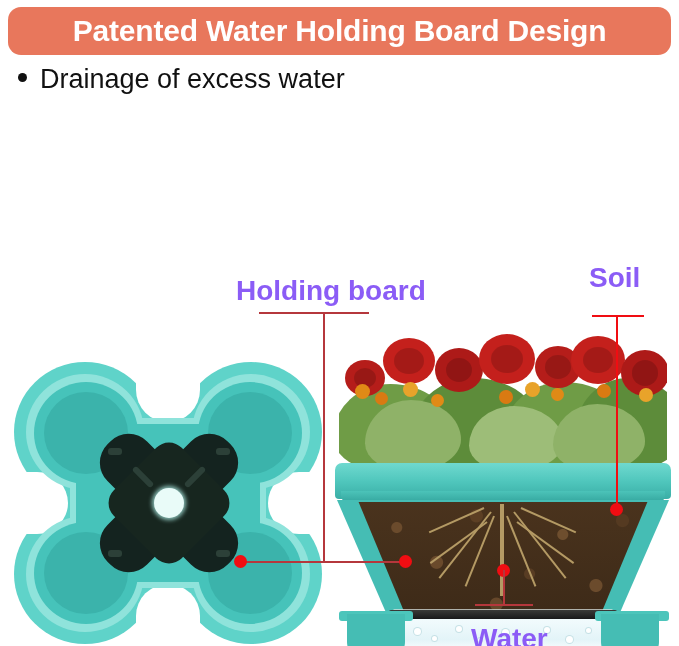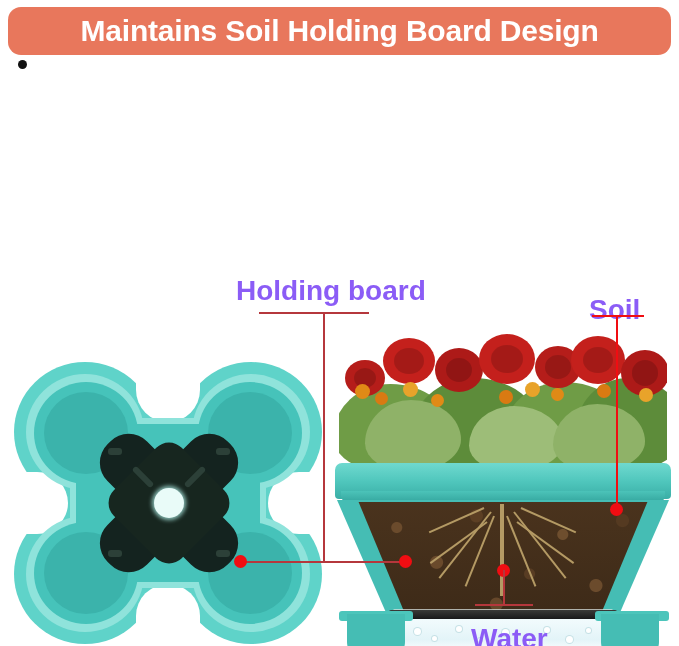--- a/index.html
+++ b/index.html
@@ -42,21 +42,21 @@
   #diagram{
     position:absolute;left:0;top:248px;width:679px;height:398px;
   }
 
   
   .callout-label{
     position:absolute;font-size:28px;font-weight:bold;color:#8b5cf6;
     white-space:nowrap;line-height:1;
   }
   #label-holding-board{left:236px;top:29px;}
-  #label-soil{left:589px;top:48px;text-align:right;}
+  #label-soil{left:589px;top:16px;text-align:right;}
   #label-water{left:471px;top:365px;margin-top:12px;}
 
   
   .conn{position:absolute;background:#b5373c;}
   .conn-bright{position:absolute;background:#f00d12;}
   .dot{
     position:absolute;width:13px;height:13px;border-radius:50%;
     background:#f00d12;
   }
 
@@ -205,26 +205,27 @@
     position:absolute;top:303px;width:74px;height:10px;background:#4cc5bb;
     border-radius:3px;
   }
   #shelf-left{left:6px;}
   #shelf-right{left:262px;}
 </style>
 </head>
 <body>
 
 <div id="header-banner">
-  <span id="header-title">Maintains Soil Holding Board Design</span>
+  <span id="header-title">Patented Water Holding Board Design</span>
 </div>
 
 <ul id="feature-list">
   <li>
     <span class="bullet-dot"></span>
+    <span class="bullet-text">Drainage of excess water</span>
   </li>
 </ul>
 
 <div id="diagram">
 
   <div id="pot-topview">
 
     <div class="clover-layer outer">
       <div class="lobe" style="left:6px;top:2px;width:142px;height:140px;"></div>
       <div class="lobe" style="left:172px;top:2px;width:142px;height:140px;"></div>

